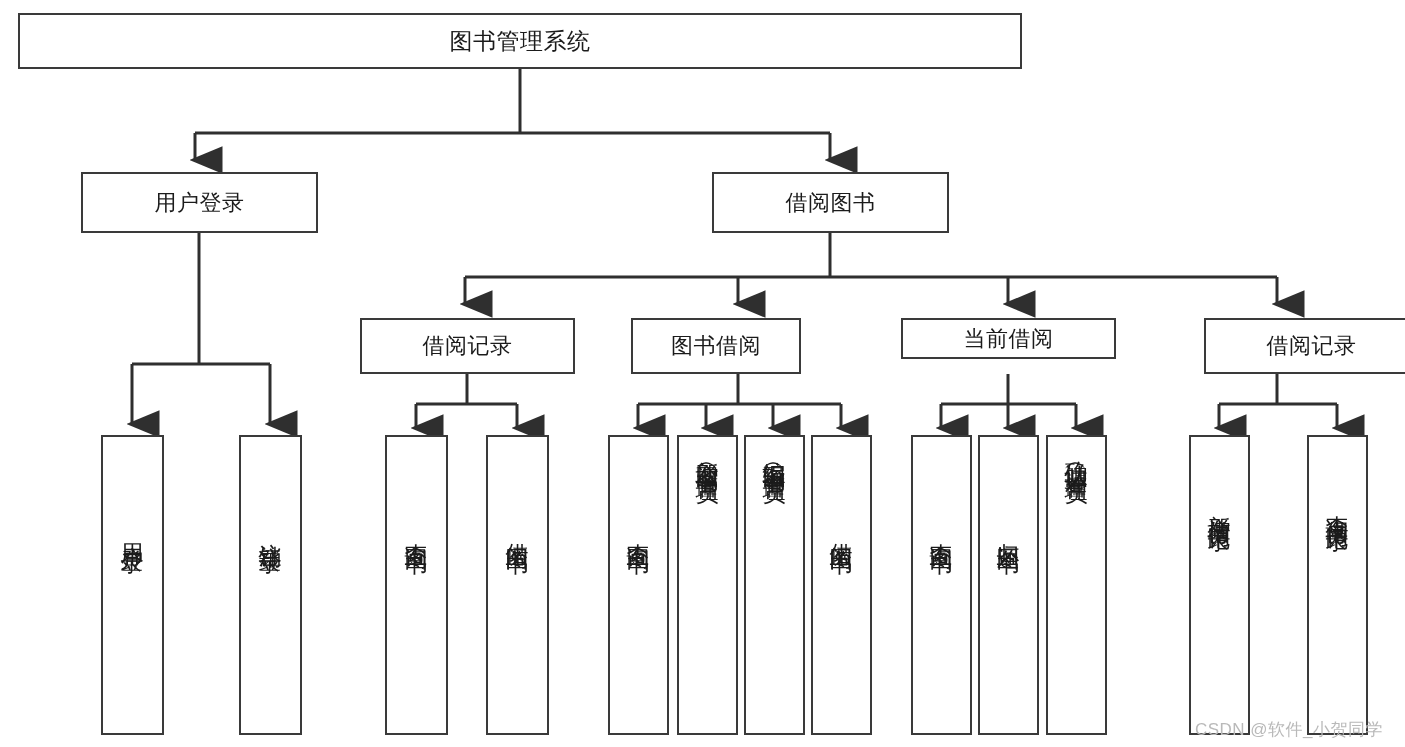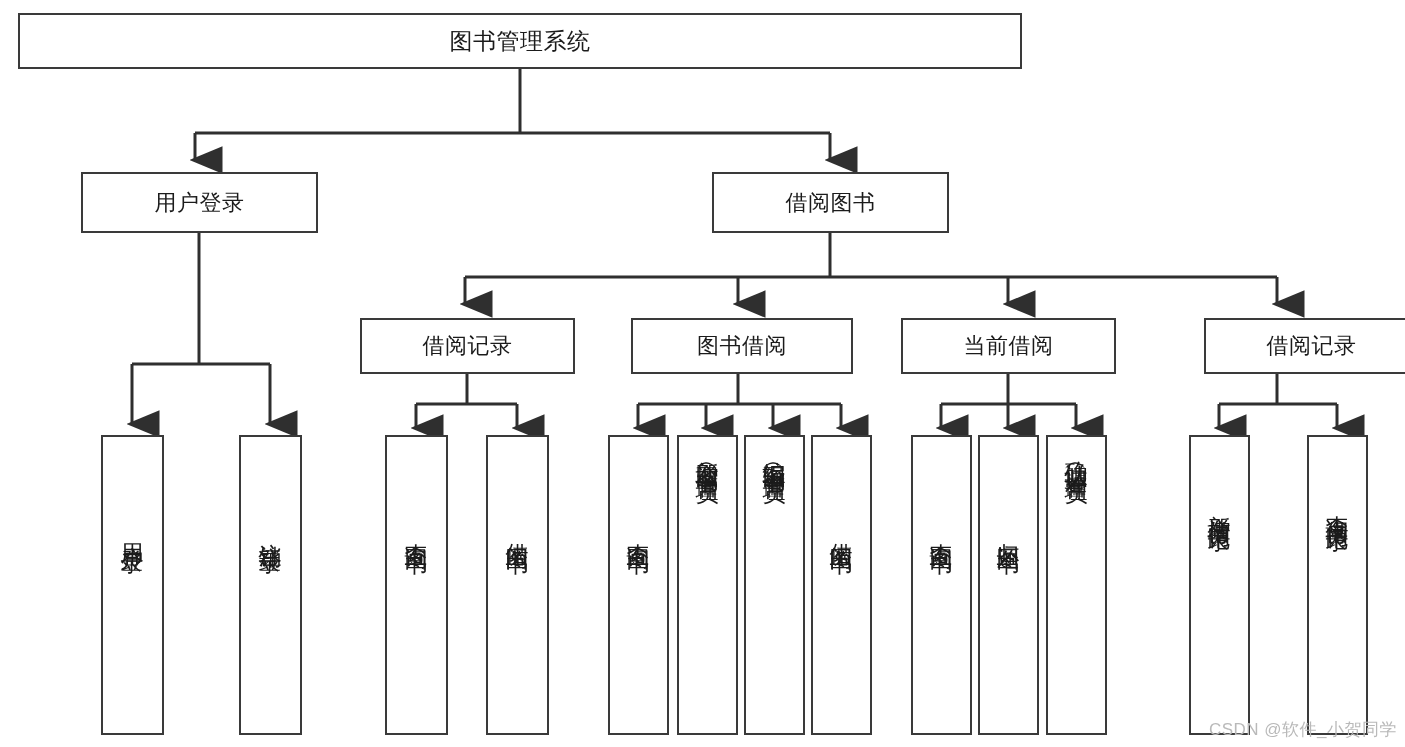--- a/index.html
+++ b/index.html
@@ -59,21 +59,21 @@
     letter-spacing:3px;
     white-space:nowrap;
   }
   
   .node.v.tall{padding-top:6px;}
   .node.v.mid{padding-top:60px;}
   .node.v.low{padding-top:88px;}
 
   #watermark{
     position:absolute;
-    right:8px;
+    right:22px;
     bottom:6px;
     font-size:17px;
     color:#b9b9b9;
     letter-spacing:0.5px;
     z-index:5;
     white-space:nowrap;
     font-family:"Liberation Sans","DejaVu Sans",sans-serif;
   }
 </style>
 </head>
@@ -139,24 +139,24 @@
   <div class="node h" style="left:81px;top:172px;width:237px;height:61px;">
     <span class="label">用户登录</span>
   </div>
   <div class="node h" style="left:712px;top:172px;width:237px;height:61px;">
     <span class="label">借阅图书</span>
   </div>
 
   <div class="node h" style="left:360px;top:318px;width:215px;height:56px;">
     <span class="label">借阅记录</span>
   </div>
-  <div class="node h" style="left:631px;top:318px;width:222px;height:56px;">
+  <div class="node h" style="left:631px;top:318px;width:170px;height:56px;">
     <span class="label">图书借阅</span>
   </div>
-  <div class="node h" style="left:901px;top:318px;width:215px;height:56px;">
+  <div class="node h" style="left:901px;top:318px;width:215px;height:41px;">
     <span class="label">当前借阅</span>
   </div>
   <div class="node h" style="left:1170px;top:318px;width:215px;height:56px;margin-left:34px;">
     <span class="label">借阅记录</span>
   </div>
 
   <div class="node v low" style="left:101px;top:435px;width:63px;height:300px;">
     <span class="label">用户登录</span>
   </div>
   <div class="node v low" style="left:239px;top:435px;width:63px;height:300px;">

